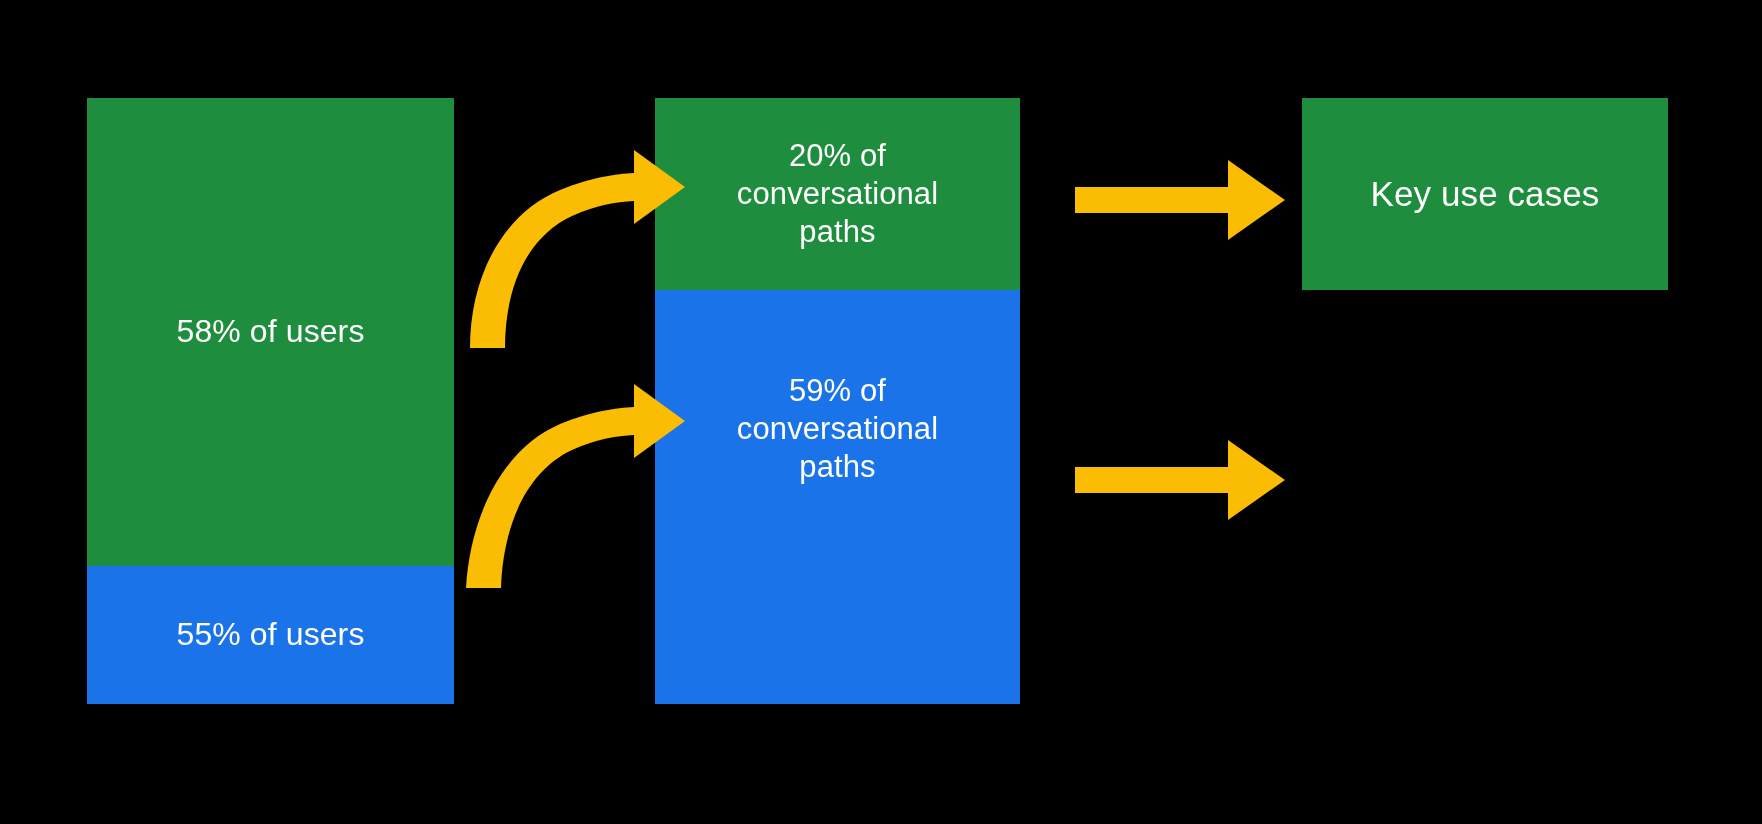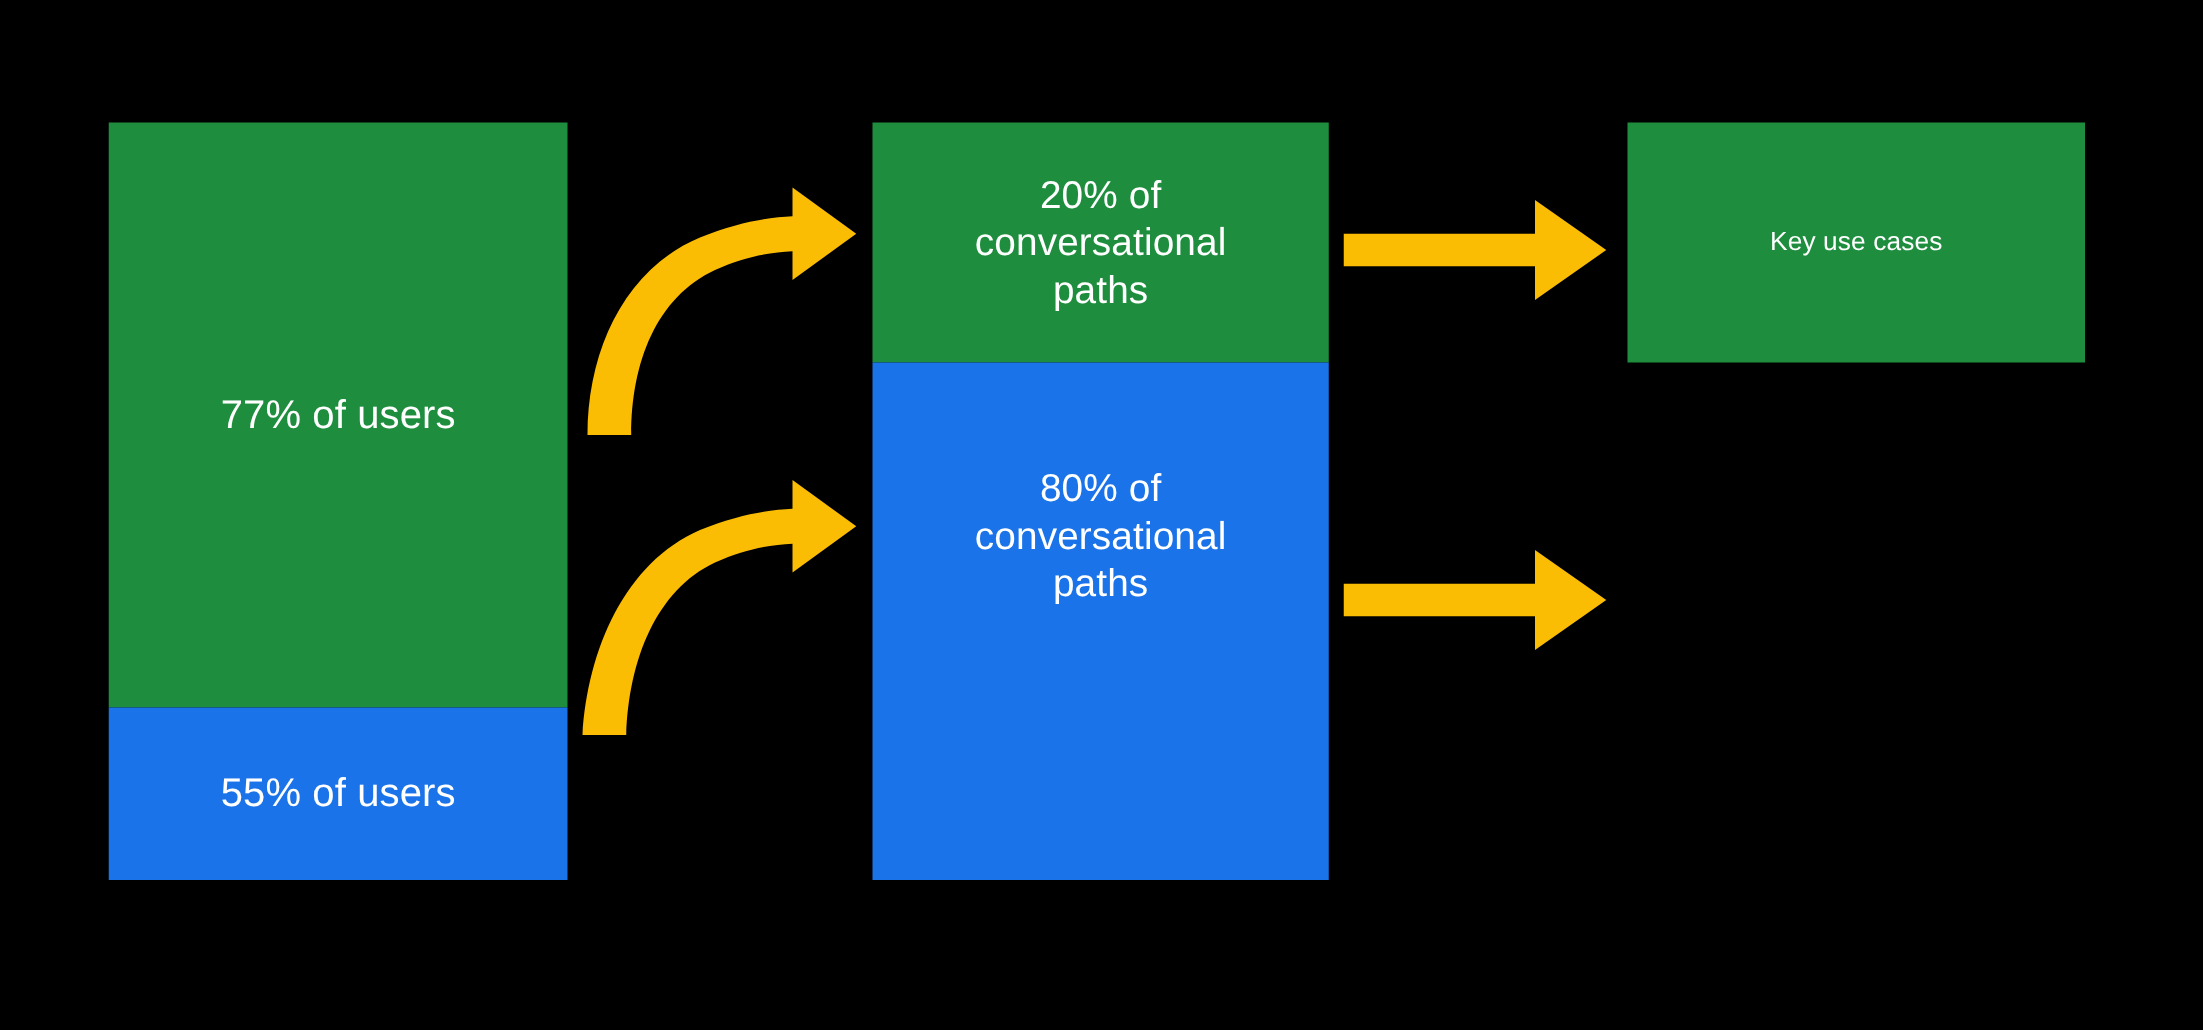--- a/index.html
+++ b/index.html
@@ -47,30 +47,30 @@
     letter-spacing: 0.1px;
   }
 
   
   #column-users        { left: 87px;  top: 98px; width: 367px; height: 606px; }
   #column-users .s-top    { height: 468px; }
   #column-users .s-bottom { height: 138px; }
   #column-users .seg-label { font-size: 32px; }
 
   
-  #column-paths        { left: 698px; top: 98px; width: 365px; height: 606px; }
+  #column-paths        { left: 655px; top: 98px; width: 365px; height: 606px; }
   #column-paths .s-top    { height: 192px; }
   #column-paths .s-bottom { height: 414px; }
   #column-paths .seg-label { font-size: 31px; }
 
   
   #column-outcomes     { left: 1302px; top: 98px; width: 366px; height: 606px; }
   #column-outcomes .s-top    { height: 192px; }
   #column-outcomes .s-bottom { height: 414px; }
-  #column-outcomes .seg-label { font-size: 21px; }
+  #column-outcomes .seg-label { font-size: 35px; }
 
   
   #column-paths .s-bottom .seg-label { transform: translateY(-68px); }
   #column-outcomes .s-bottom .seg-label { transform: translateY(-62px); }
 
   
   .arrow-layer {
     position: absolute;
     left: 0;
     top: 0;
@@ -80,35 +80,35 @@
   }
   .arrow-svg { display: block; }
 </style>
 </head>
 <body>
 
 <div id="canvas">
 
   <div class="column" id="column-users">
     <div class="segment seg-green s-top">
-      <span class="seg-label">77% of users</span>
+      <span class="seg-label">58% of users</span>
     </div>
     <div class="segment seg-blue s-bottom">
       <span class="seg-label">55% of users</span>
     </div>
   </div>
 
   <div class="column" id="column-paths">
     <div class="segment seg-green s-top">
       <span class="seg-label">20% of
 conversational
 paths</span>
     </div>
     <div class="segment seg-blue s-bottom">
-      <span class="seg-label">80% of
+      <span class="seg-label">59% of
 conversational
 paths</span>
     </div>
   </div>
 
   <div class="column" id="column-outcomes">
     <div class="segment seg-green s-top">
       <span class="seg-label">Key use cases</span>
     </div>
   </div>

